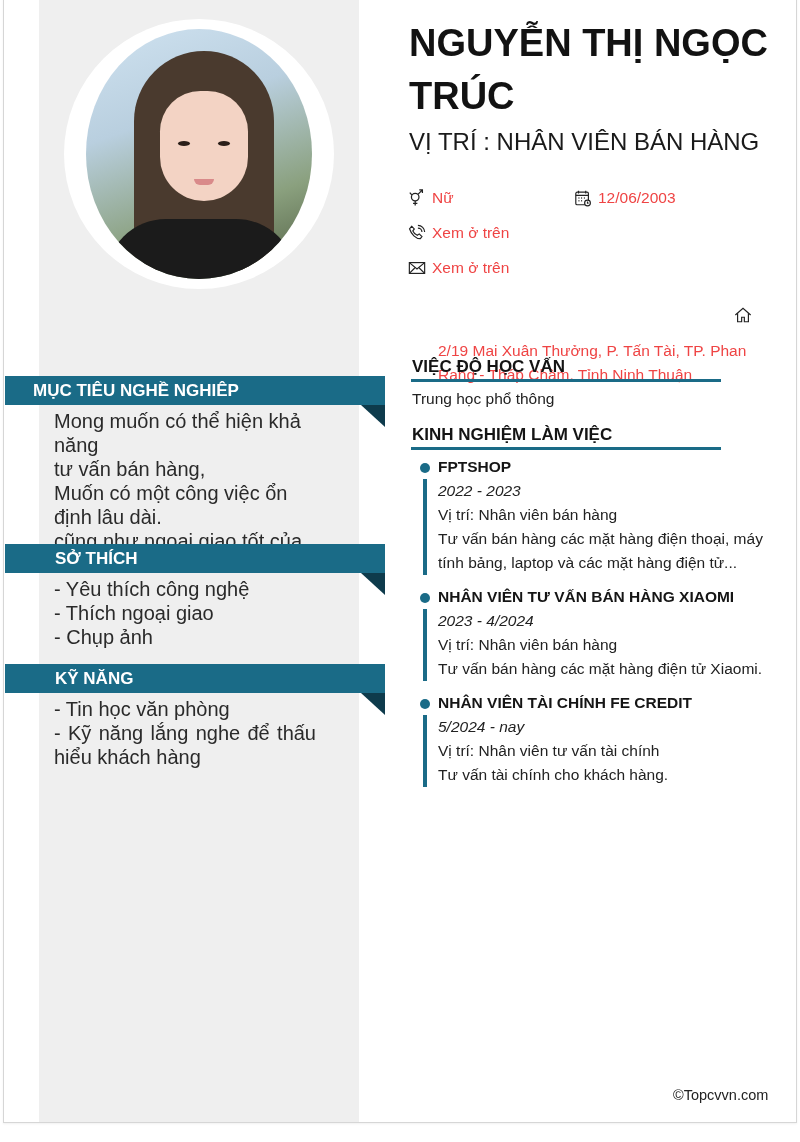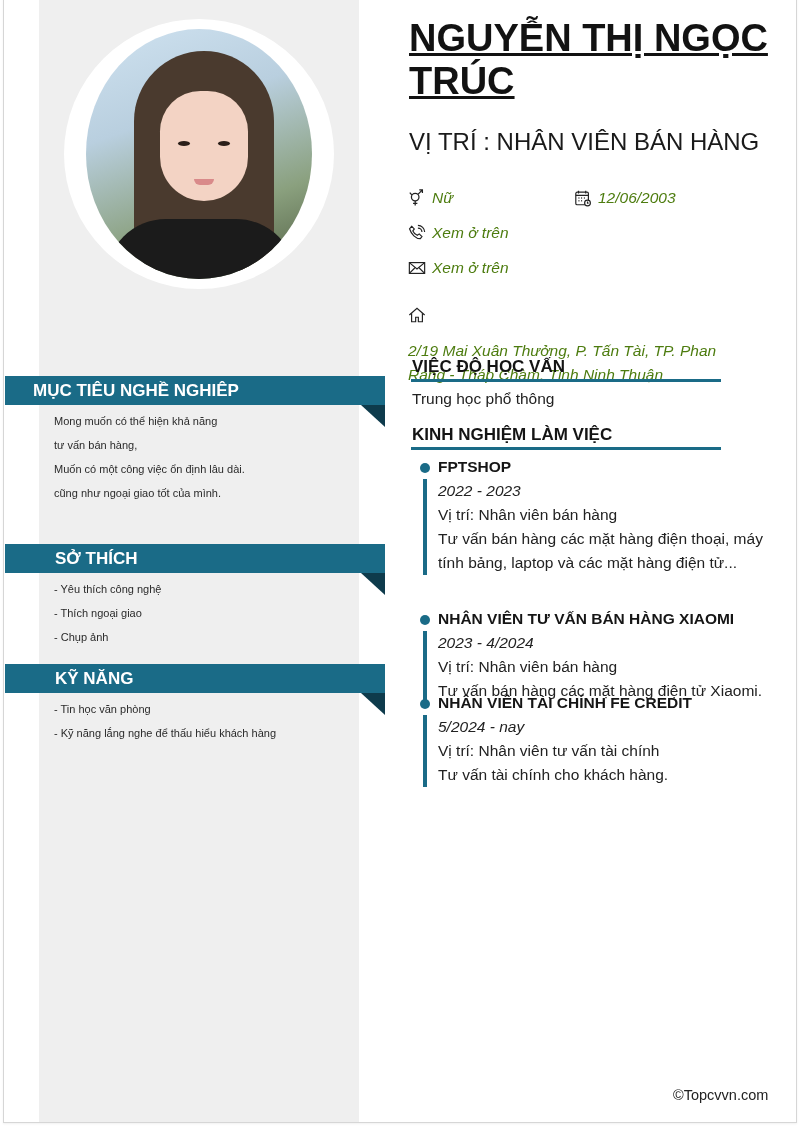--- a/index.html
+++ b/index.html
@@ -44,38 +44,38 @@
       position: absolute; left: 1px; width: 380px; height: 29px;
       background: #1a6b87; color: #ffffff;
       font-weight: bold; font-size: 17px; line-height: 29px; padding-left: 50px;
     }
     .banner-fold {
       position: absolute; left: 357px; width: 0; height: 0;
       border-top: 22px solid #0e3b4c; border-left: 24px solid transparent;
     }
     .left-body {
       position: absolute; left: 50px; width: 262px;
-      font-size: 11px; line-height: 24px; color: #2a2a2a;
+      font-size: 20px; line-height: 24px; color: #2a2a2a;
     }
     .left-body p { white-space: normal; }
     .justify { text-align: justify; }
 
     
     .name {
       position: absolute; left: 405px; top: 18px; width: 370px;
-      font-weight: bold; font-size: 38px; line-height: 43px; color: #121212; text-decoration: underline;
+      font-weight: bold; font-size: 38px; line-height: 53px; color: #121212;
     }
     .position {
       position: absolute; left: 405px; top: 125px;
       font-size: 24px; line-height: 36px; color: #1a1a1a;
     }
 
     .info-row {
-      position: absolute; font-size: 15.5px; line-height: 24px; color: #4d7c0f;
-      display: flex; align-items: flex-start; font-style: italic;
+      position: absolute; font-size: 15.5px; line-height: 24px; color: #ef4444;
+      display: flex; align-items: flex-end;
     }
     .info-row .ico { width: 22px; height: 24px; display: flex; align-items: center; justify-content: flex-start; margin-right: 2px; }
     .info-row svg { width: 18px; height: 18px; }
 
     
     .sec-title {
       position: absolute; left: 407px; width: 310px;
       font-weight: bold; font-size: 17px; line-height: 24px; color: #141414;
       border-bottom: 3.5px solid #1a6b87; padding-left: 1px;
     }
@@ -192,21 +192,21 @@
     <div class="dot"></div>
     <div class="bar" style="height:96px;"></div>
     <div class="content">
       <div class="company">FPTSHOP</div>
       <div class="period">2022 - 2023</div>
       <div>Vị trí: Nhân viên bán hàng</div>
       <div>Tư vấn bán hàng các mặt hàng điện thoại, máy tính bảng, laptop và các mặt hàng điện tử...</div>
     </div>
   </div>
 
-  <div class="job" style="top:586px;margin-top:22px;">
+  <div class="job" style="top:586px;">
     <div class="dot"></div>
     <div class="bar" style="height:72px;"></div>
     <div class="content">
       <div class="company">NHÂN VIÊN TƯ VẤN BÁN HÀNG XIAOMI</div>
       <div class="period">2023 - 4/2024</div>
       <div>Vị trí: Nhân viên bán hàng</div>
       <div>Tư vấn bán hàng các mặt hàng điện tử Xiaomi.</div>
     </div>
   </div>
 

